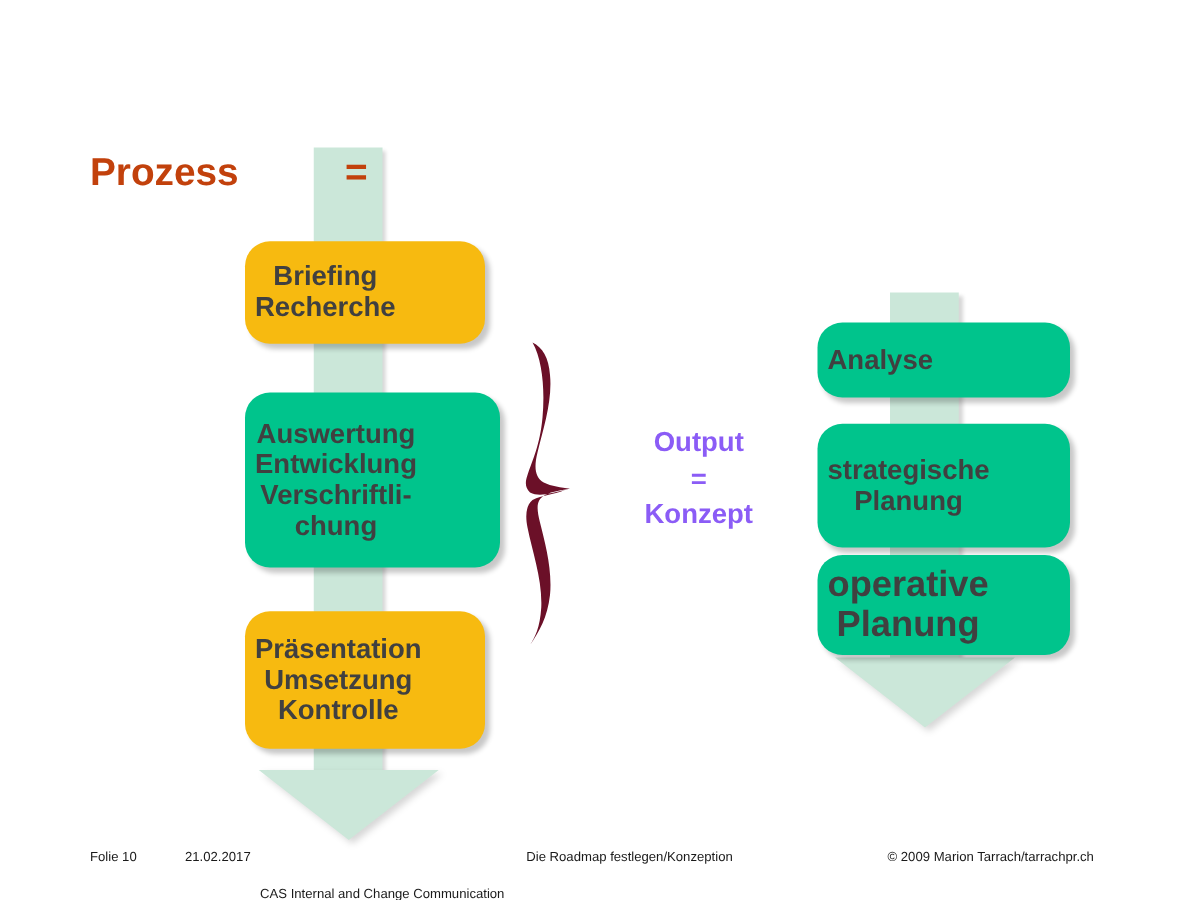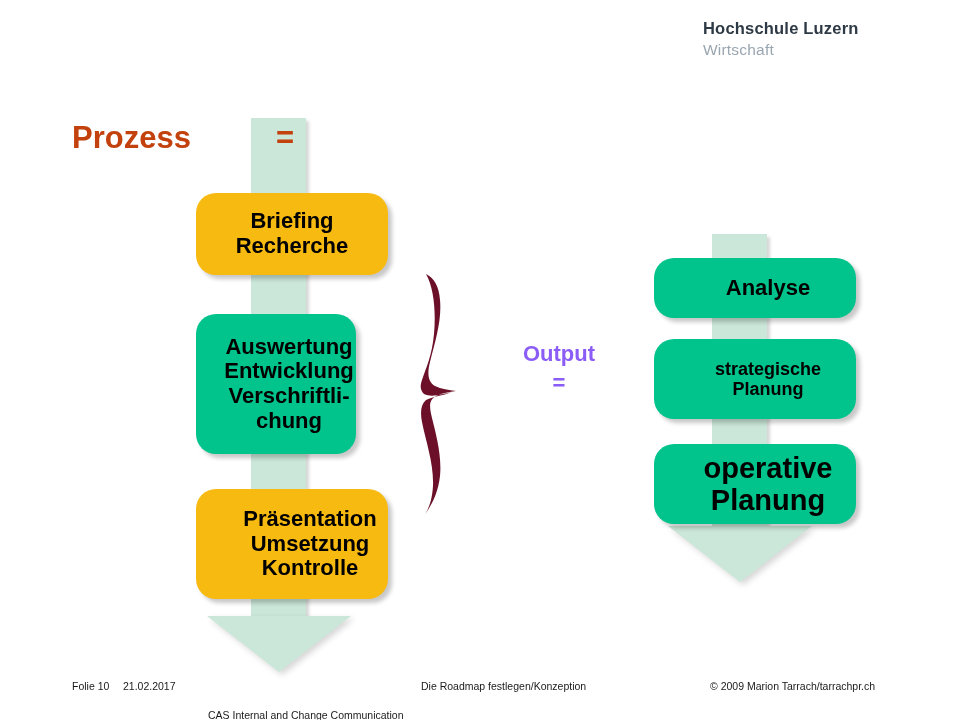--- a/index.html
+++ b/index.html
@@ -86,39 +86,38 @@
   #arrow-right-shaft { left: 712px; top: 234px; width: 55px; height: 294px; }
   #arrow-right-head  { left: 668px; top: 526px; }
 
   
   .pbox {
     position: absolute;
     border-radius: 20px;
     box-shadow: 4px 4px 4px rgba(0,0,0,0.22);
     display: flex;
     align-items: center;
-    justify-content: center;
     text-align: center;
-    color: #000000;
+    color: #404040;
     font-weight: bold;
     line-height: 1.12;
     box-sizing: border-box;
   }
   .pbox .pbox-label { display: block; padding: 0 8px; }
   .pbox.yellow { background: #f7ba10; }
-  .pbox.green  { background: #00c48c; padding-left: 26px; }
+  .pbox.green  { background: #00c48c; }
 
   
   #box-briefing     { left: 196px; top: 193px; width: 192px; height: 82px;  font-size: 22px; }
-  #box-auswertung   { left: 196px; top: 314px; width: 160px; height: 140px; font-size: 22px; }
-  #box-praesentation{ left: 196px; top: 489px; width: 192px; height: 110px; font-size: 22px; padding-left: 36px; }
+  #box-auswertung   { left: 196px; top: 314px; width: 204px; height: 140px; font-size: 22px; }
+  #box-praesentation{ left: 196px; top: 489px; width: 192px; height: 110px; font-size: 22px; }
 
   
   #box-analyse    { left: 654px; top: 258px; width: 202px; height: 60px; font-size: 22px; }
-  #box-strategisch{ left: 654px; top: 339px; width: 202px; height: 80px; font-size: 18px; }
+  #box-strategisch{ left: 654px; top: 339px; width: 202px; height: 99px; font-size: 22px; }
   #box-operativ   { left: 654px; top: 444px; width: 202px; height: 80px; font-size: 29px; }
 
   
   #brace {
     position: absolute;
     left: 412px;
     top: 272px;
     width: 64px;
     height: 246px;
   }
@@ -143,34 +142,30 @@
     position: absolute;
     left: 0;
     top: 680px;
     width: 960px;
     height: 20px;
     font-size: 10.5px;
     color: #1a1a1a;
   }
   #footer .f-item { position: absolute; white-space: nowrap; }
   #f-slide   { left: 72px; }
-  #f-date    { left: 123px; }
+  #f-date    { left: 148px; }
   #f-course  { left: 208px; margin-top: 29px; }
   #f-topic   { left: 421px; text-align: center; }
   #f-copy    { left: 710px; }
 </style>
 </head>
 <body>
 
 <div id="slide">
 
-  <div id="logo">
-    <span class="logo-main">Hochschule Luzern</span>
-    <span class="logo-sub">Wirtschaft</span>
-  </div>
 
   <div class="arrow-shaft" id="arrow-left-shaft"></div>
   <div class="arrow-head" id="arrow-left-head"></div>
 
   <div class="arrow-shaft" id="arrow-right-shaft"></div>
   <div class="arrow-head" id="arrow-right-head"></div>
 
   <div id="title-row">
     <div class="title-text" id="title-prozess">Prozess</div>
     <div class="title-text" id="title-equals">=</div>
@@ -214,20 +209,21 @@
                C 37 118, 29 117, 23 114
                C 16 110, 15 102, 18 90
                C 23 70, 30 48, 28 28
                C 27 14, 22 6, 14 2 Z" fill="#6b1028"></path>
     </svg>
   </div>
 
   <div id="output-label">
     <span>Output</span>
     <span>=</span>
+    <span>Konzept</span>
   </div>
 
   <div id="footer">
     <span class="f-item" id="f-slide">Folie 10</span>
     <span class="f-item" id="f-date">21.02.2017</span>
     <span class="f-item" id="f-course">CAS Internal and Change Communication</span>
     <span class="f-item" id="f-topic">Die Roadmap festlegen/Konzeption</span>
     <span class="f-item" id="f-copy">© 2009 Marion Tarrach/tarrachpr.ch</span>
   </div>
 

